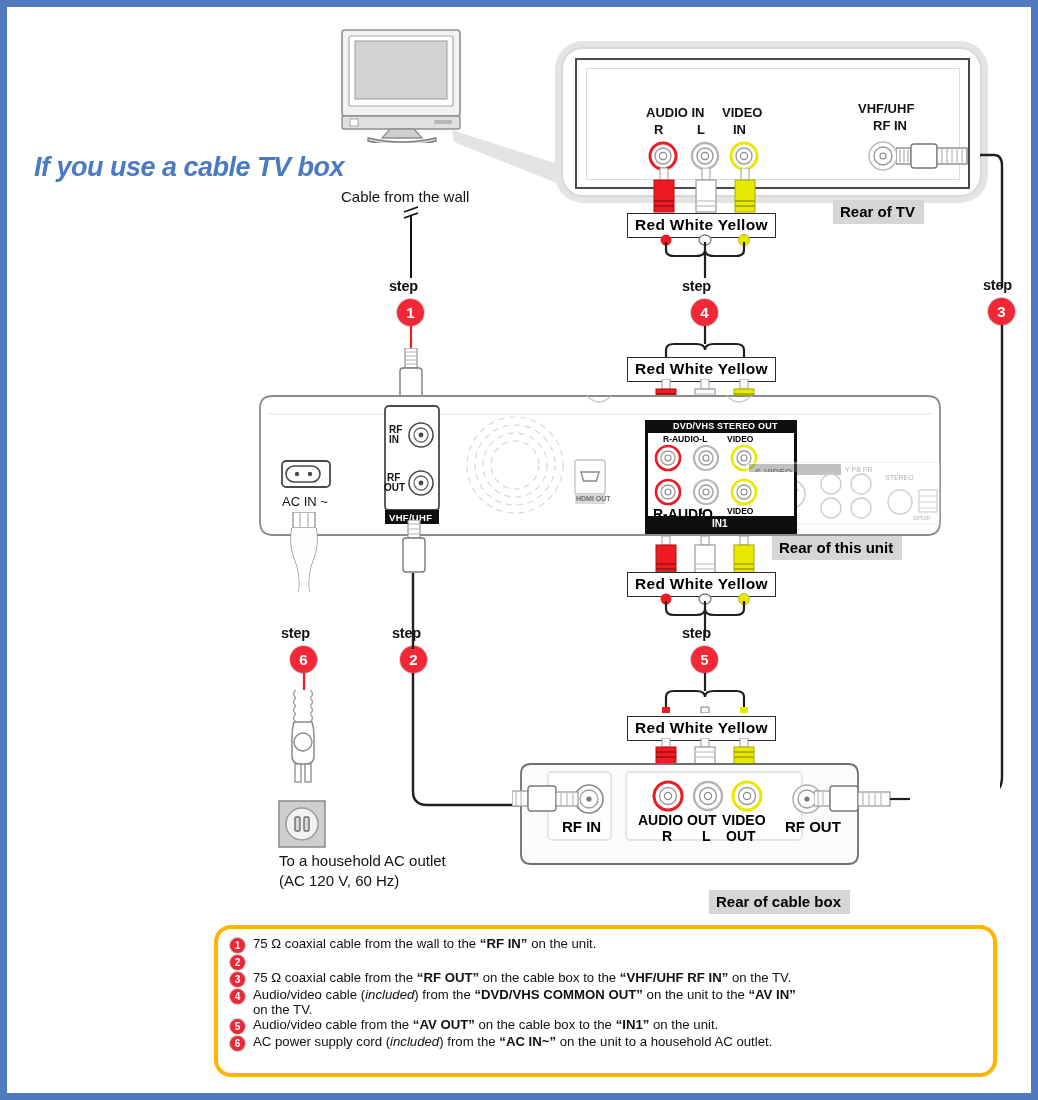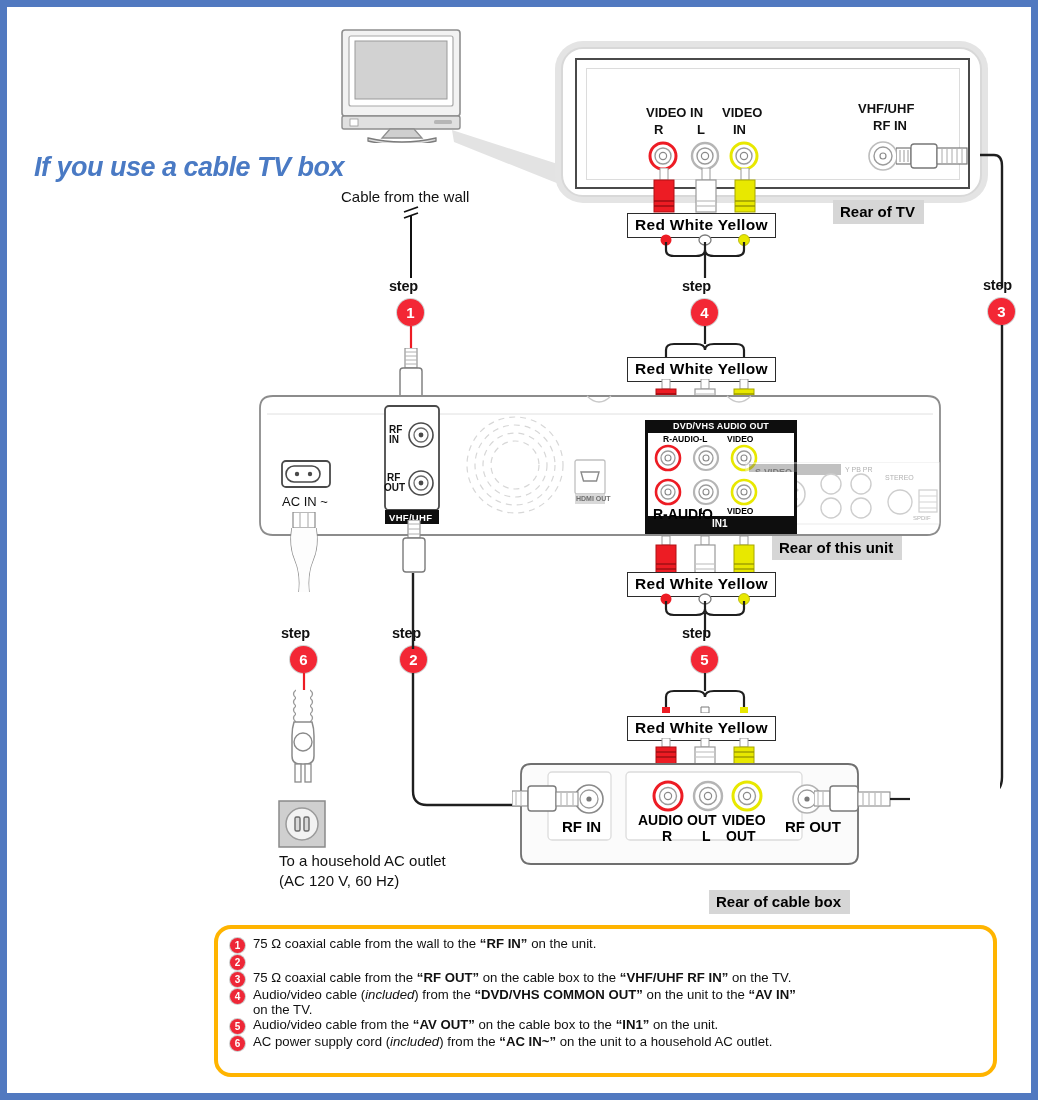--- a/index.html
+++ b/index.html
@@ -119,21 +119,21 @@
     <svg width="120" height="70" viewBox="0 0 120 70">
       <path d="M0 10 L112 46 L112 66 L2 22 Z" fill="#e3e3e3"></path>
     </svg>
   </div>
 
   <div class="abs panel-outer" style="left:561px; top:47px; width:421px; height:150px;">
     <div class="abs panel-inner" style="left:12px; top:9px; width:395px; height:131px;"></div>
     <div class="abs panel-inner2" style="left:23px; top:19px; width:374px; height:112px;"></div>
   </div>
 
-  <div class="abs txt-sm bold" style="left:646px; top:105px; font-size:13px;">VIDEO IN</div>
+  <div class="abs txt-sm bold" style="left:646px; top:105px; font-size:13px;">AUDIO IN</div>
   <div class="abs txt-sm bold" style="left:654px; top:122px; font-size:13px;">R</div>
   <div class="abs txt-sm bold" style="left:697px; top:122px; font-size:13px;">L</div>
   <div class="abs txt-sm bold" style="left:722px; top:105px; font-size:13px;">VIDEO</div>
   <div class="abs txt-sm bold" style="left:733px; top:122px; font-size:13px;">IN</div>
   <div class="abs txt-sm bold" style="left:858px; top:101px; font-size:13px;">VHF/UHF</div>
   <div class="abs txt-sm bold" style="left:873px; top:118px; font-size:13px;">RF IN</div>
 
   <div class="abs" style="left:648px; top:141px;">
     <svg width="30" height="30" viewBox="0 0 30 30">
         <circle cx="15" cy="15" r="13" fill="#fff" stroke="#ed1c24" stroke-width="3"></circle>
@@ -382,21 +382,21 @@
     </svg>
   </div>
   <div class="abs bold" style="left:576px; top:495px; font-size:7px; color:#6f6f6f;">HDMI OUT</div>
 
   <div class="abs" style="left:645px; top:420px;">
     <svg width="152" height="60" viewBox="0 0 152 60">
       <rect x="0" y="0" width="152" height="60" fill="#0e0e0e"></rect>
       <rect x="3" y="13" width="146" height="45" fill="#ffffff"></rect>
     </svg>
   </div>
-  <div class="abs bold" style="left:673px; top:421px; font-size:9px; color:#fff; letter-spacing:0.2px;">DVD/VHS AUDIO OUT</div>
+  <div class="abs bold" style="left:673px; top:421px; font-size:9px; color:#fff; letter-spacing:0.2px;">DVD/VHS STEREO OUT</div>
   <div class="abs bold" style="left:663px; top:434px; font-size:8.5px; color:#000;">R-AUDIO-L</div>
   <div class="abs bold" style="left:727px; top:434px; font-size:8.5px; color:#000;">VIDEO</div>
   <div class="abs" style="left:654px; top:444px;">
     <svg width="28" height="28" viewBox="0 0 28 28">
         <circle cx="14" cy="14" r="12" fill="#fff" stroke="#ed1c24" stroke-width="2.6"></circle>
         <circle cx="14" cy="14" r="7" fill="#fff" stroke="#9b9b9b" stroke-width="1.3"></circle>
         <circle cx="14" cy="14" r="3" fill="#fff" stroke="#8a8a8a" stroke-width="1.1"></circle>
       </svg>
   </div>
   <div class="abs" style="left:692px; top:444px;">

